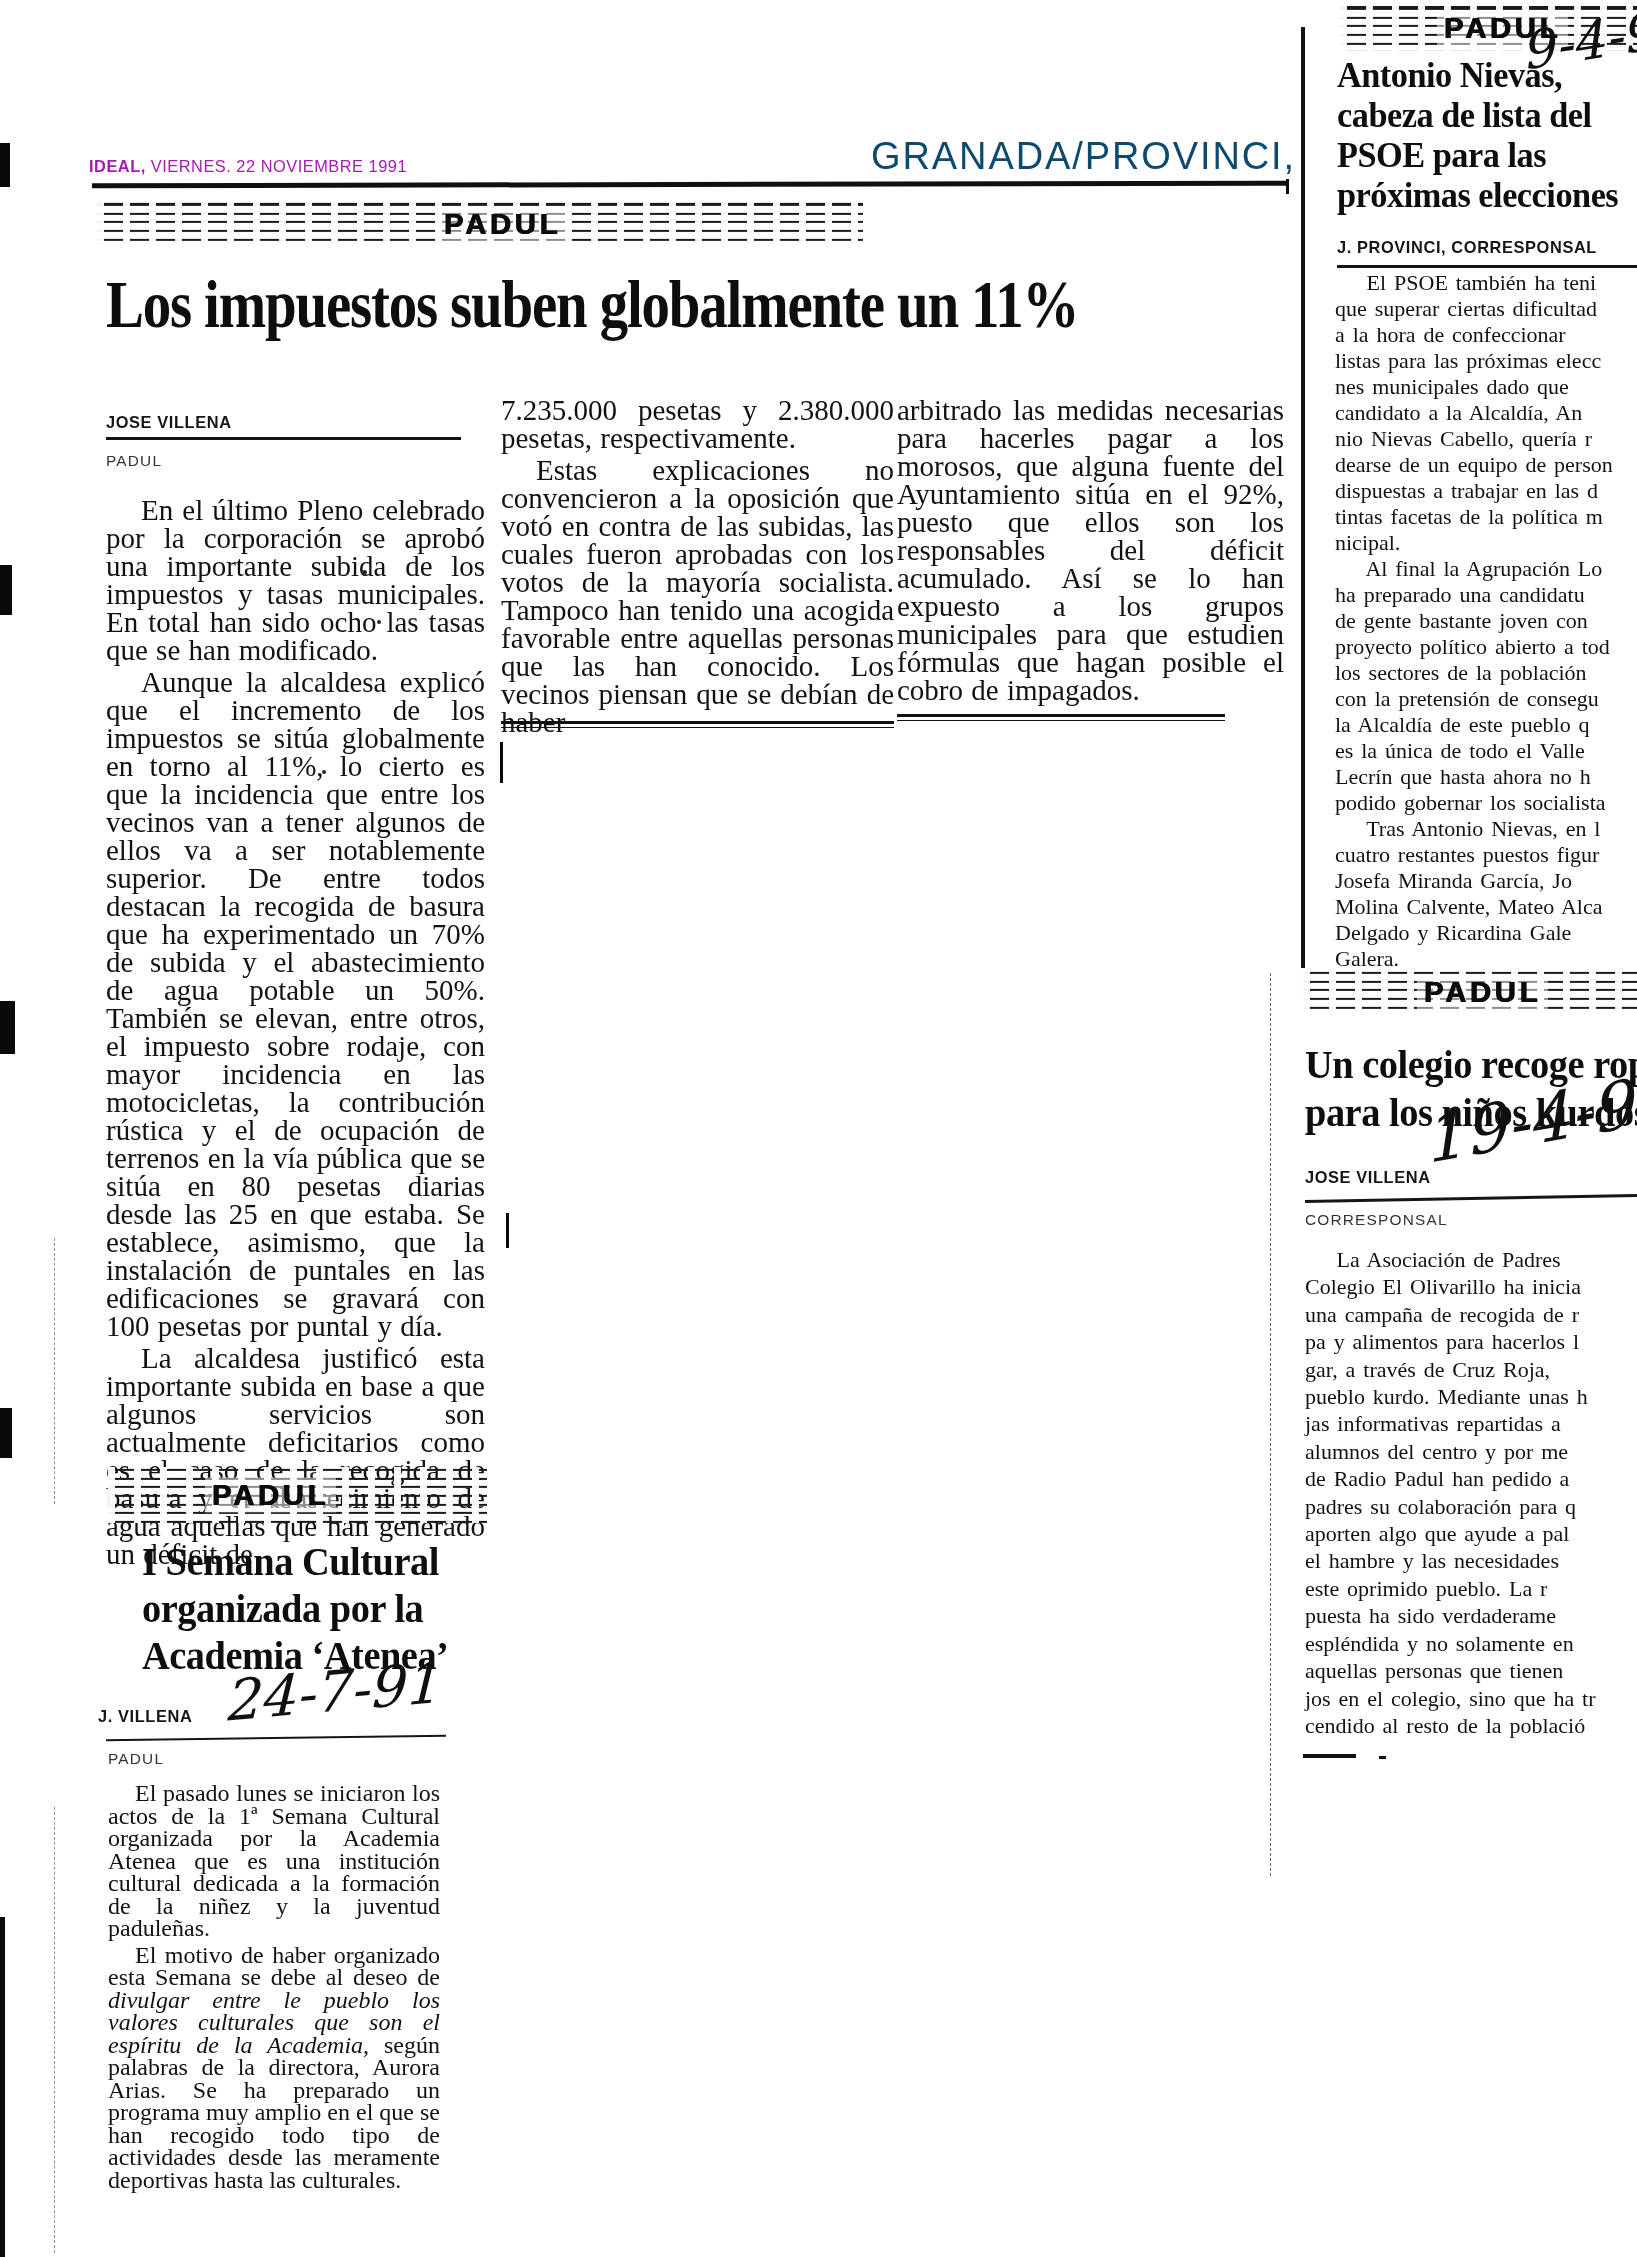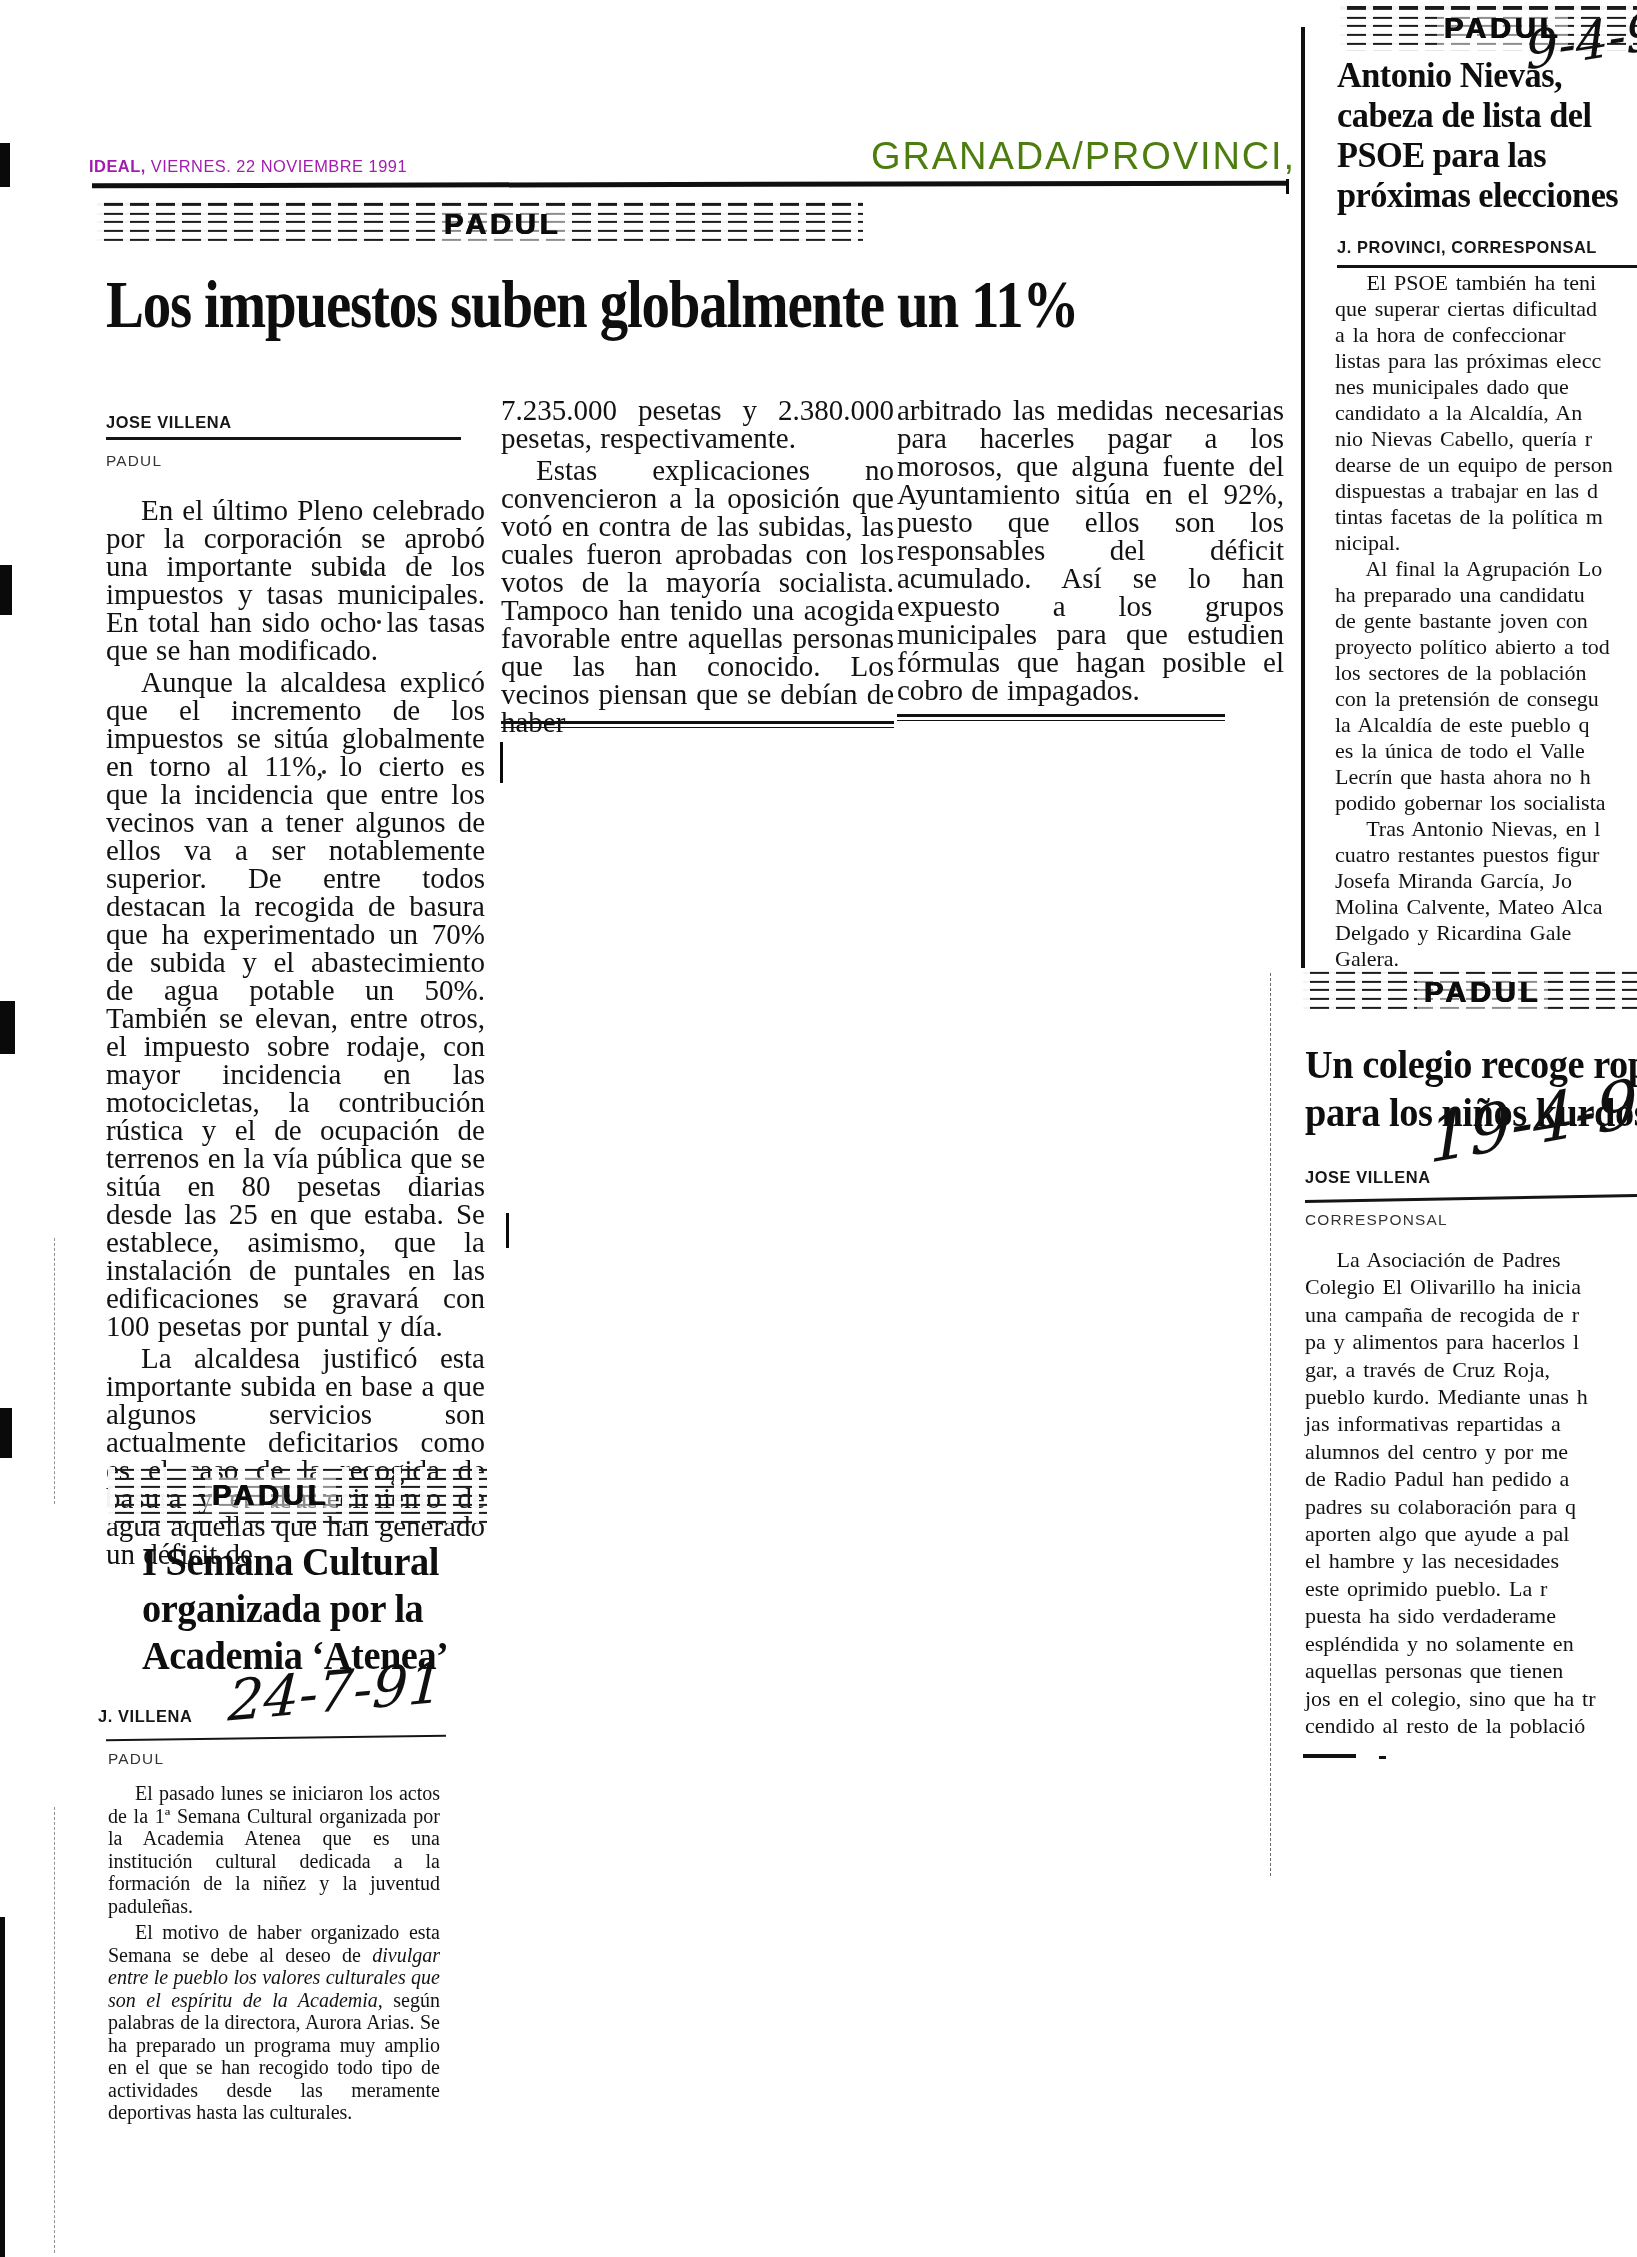--- a/index.html
+++ b/index.html
@@ -5,21 +5,21 @@
   html,body{margin:0;padding:0;background:#e8e8e8;}
   .page{position:relative;width:1638px;height:2257px;background:#ffffff;overflow:hidden;
         color:#141414;-webkit-font-smoothing:antialiased;}
   .abs{position:absolute;}
   .sans{font-family:"Liberation Sans","DejaVu Sans",sans-serif;}
 
   
   .dateline{left:89px;top:157px;font-size:16.4px;letter-spacing:0.5px;color:#a21caf;white-space:nowrap;}
   .dateline .b{font-weight:700;}
   .section-title{left:871px;top:135px;font-size:38px;font-weight:400;letter-spacing:1.9px;
-                 color:#4d7c0f;white-space:nowrap;}
+                 color:#0c4a6e;white-space:nowrap;}
   .top-rule{left:92px;top:182px;width:1194px;height:4.8px;background:#101010;transform:rotate(-0.12deg);}
 
   
   .banner{background-image:
       repeating-linear-gradient(90deg, rgba(255,255,255,.95) 0 6.8px, rgba(255,255,255,0) 6.8px 26px),
       repeating-linear-gradient(180deg, #1b1b1b 0 1.9px, transparent 1.9px 8.7px);
     background-position:0 1.9px, 0 1.9px;}
   .banner-label{position:absolute;top:50%;transform:translateY(-50%);
     font-family:"Liberation Sans",sans-serif;font-weight:900;font-size:29px;letter-spacing:3.9px;
     color:#0c0c0c;text-shadow:1px 0 #0c0c0c,0 0.5px #0c0c0c;padding:1px 6.8px;
@@ -51,21 +51,21 @@
   
   .bodycol{font-family:"Liberation Serif","DejaVu Serif",serif;text-align:justify;color:#121212;}
   .bodycol .para{margin:0;text-indent:35px;}
   .bodycol .para + .para{margin-top:4px;}
   .first-noindent .para:first-child{text-indent:0;}
   .main-col{font-size:29px;line-height:28px;word-spacing:1px;}
   .right-col{font-size:22px;word-spacing:2.4px;}
   .right-col .tline{white-space:pre;overflow:visible;}
   .nievas-body{line-height:26px;}
   .colegio-body{line-height:27.4px;}
-  .semana-body{font-size:20px;line-height:22.5px;}
+  .semana-body{font-size:24px;line-height:22.5px;}
   .semana-body .para{text-indent:27px;}
   .ital{font-style:italic;}
 
   
   .handwriting{font-family:"DejaVu Serif",serif;font-style:italic;color:#101010;
                white-space:nowrap;transform-origin:0 0;}
   .hw-nievas{left:1524px;top:21px;font-size:52px;transform:rotate(-9deg) skewX(-6deg);}
   .hw-colegio{left:1427px;top:1101px;font-size:66px;transform:rotate(-10deg) skewX(-8deg);}
   .hw-semana{left:230px;top:1668px;font-size:56px;transform:rotate(-5deg) skewX(-8deg);}
 

